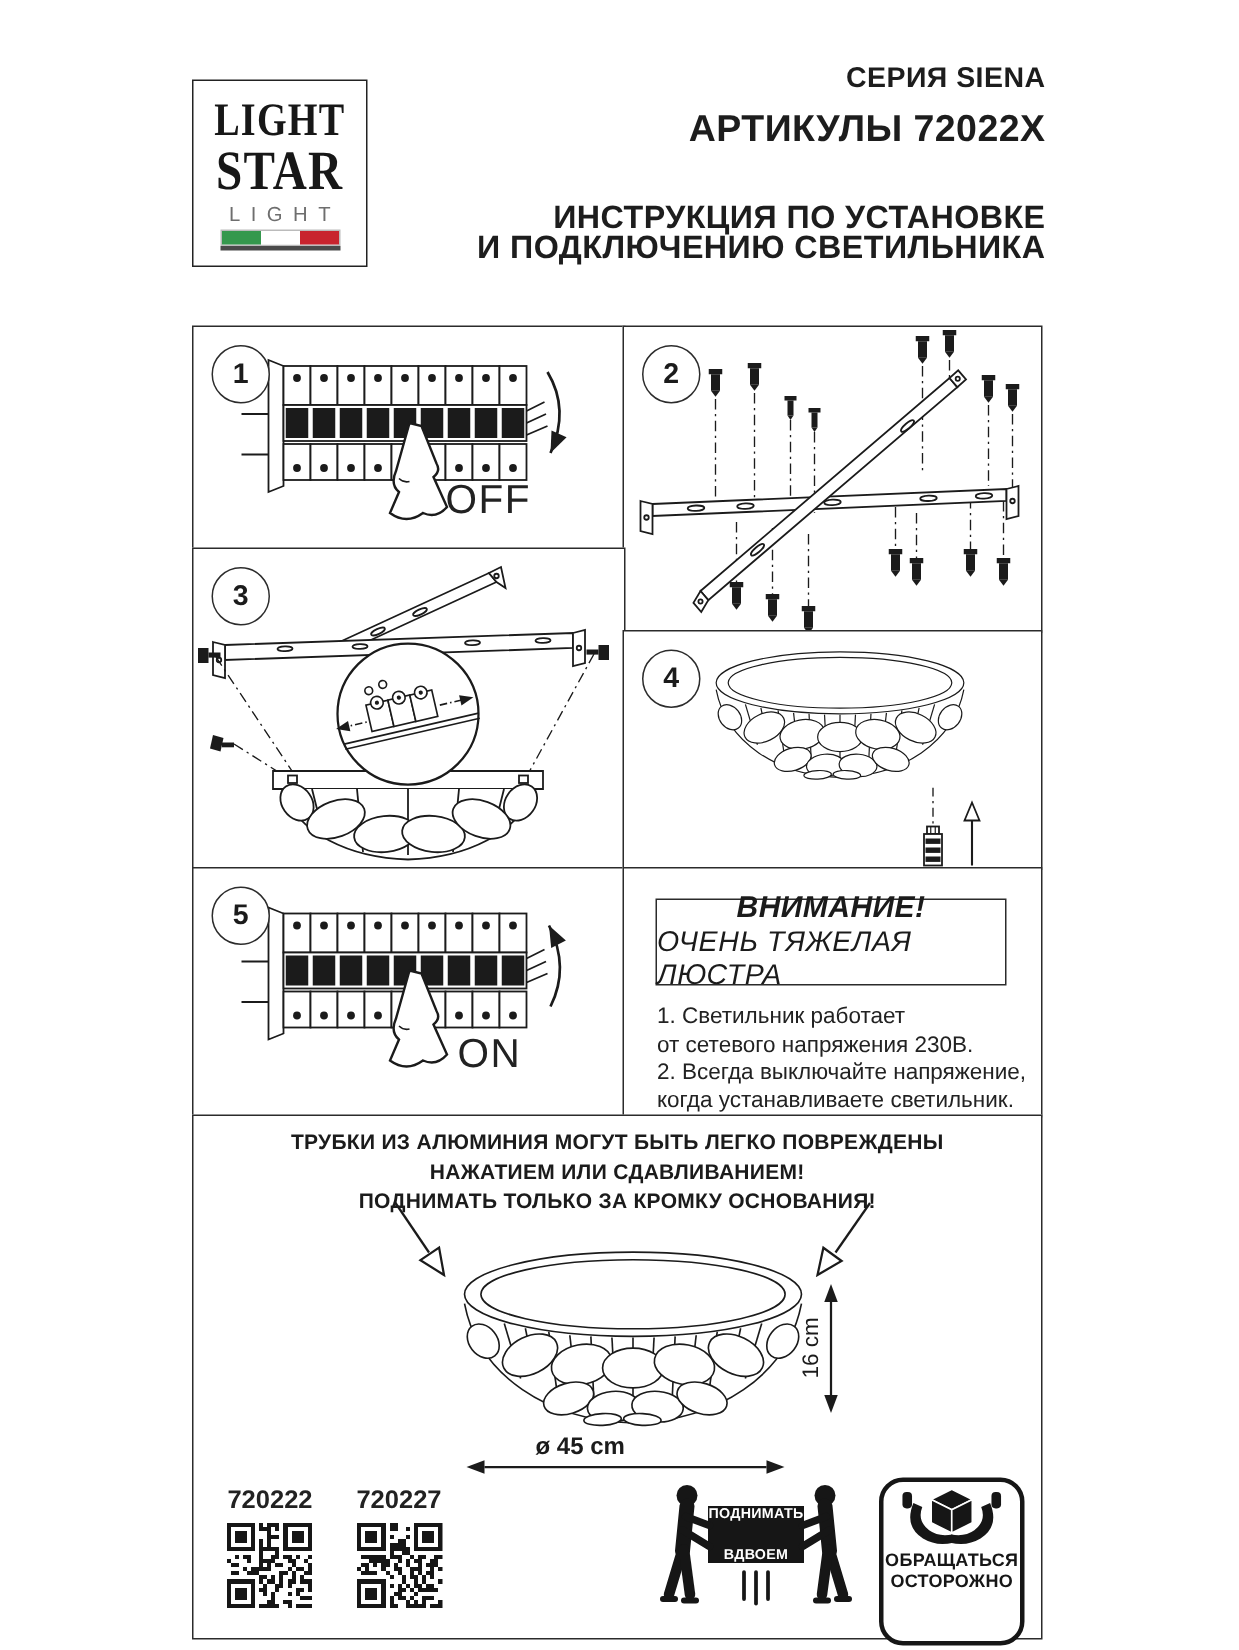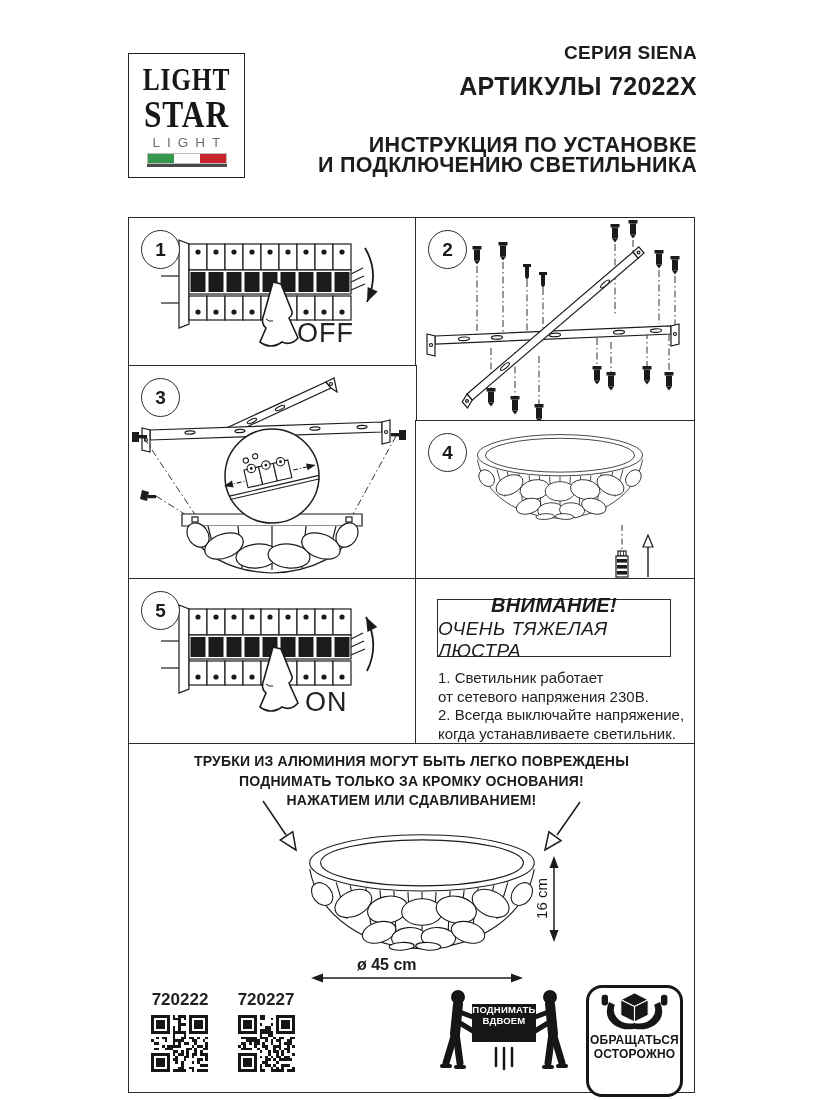--- a/index.html
+++ b/index.html
@@ -44,21 +44,21 @@
   .caution{position:absolute;left:0;right:0;top:8px;text-align:center;font-weight:700;
            font-size:14px;line-height:19.5px;letter-spacing:.2px;}
   .dim-h-label{position:absolute;left:377px;top:146px;width:70px;text-align:center;font-size:15px;
                transform:rotate(-90deg);}
   .dim-d-label{position:absolute;left:228px;top:212px;width:120px;text-align:left;font-size:16px;font-weight:bold;}
   .qr-label{position:absolute;top:246px;font-weight:700;font-size:17px;text-align:center;color:#222;}
   .qr{position:absolute;top:271px;width:57px;height:57px;}
   .people-badge{position:absolute;left:310px;top:244px;width:130px;height:92px;}
   .lift-text{position:absolute;left:33px;top:16px;width:64px;height:38px;color:#fff;font-weight:700;
              font-size:9.5px;line-height:11px;display:flex;flex-direction:column;align-items:center;
-             justify-content:flex-start;letter-spacing:.2px;text-align:center;}
+             justify-content:space-between;letter-spacing:.2px;text-align:center;}
   .handle-badge{position:absolute;left:457px;top:241px;width:97px;height:112px;border:3.5px solid #161616;
                 border-radius:16px;box-sizing:border-box;text-align:center;background:#fff;}
   .hb-icon{position:relative;width:89px;height:42px;margin:3px auto 0;}
   .hb-icon svg{display:block;width:100%;height:100%;}
   .hb-line{font-size:12px;font-weight:700;line-height:14px;letter-spacing:.2px;color:#161616;}
 </style>
 </head>
 <body>
 
 <div class="page">
@@ -488,22 +488,22 @@
         <div>1. Светильник работает</div>
         <div>от сетевого напряжения 230В.</div>
         <div>2. Всегда выключайте напряжение,</div>
         <div>когда устанавливаете светильник.</div>
       </div>
     </div>
 
     <div class="cell" style="left:0;top:526px;width:567px;height:350px">
       <div class="caution">
         <div>ТРУБКИ ИЗ АЛЮМИНИЯ МОГУТ БЫТЬ ЛЕГКО ПОВРЕЖДЕНЫ</div>
+        <div>НАЖАТИЕМ ИЛИ СДАВЛИВАНИЕМ!</div>
         <div>ПОДНИМАТЬ ТОЛЬКО ЗА КРОМКУ ОСНОВАНИЯ!</div>
-        <div>НАЖАТИЕМ ИЛИ СДАВЛИВАНИЕМ!</div>
       </div>
       <div class="diag" style="left:176px;top:86px;width:234px;height:125px">
           <svg viewBox="0 0 300 160">
             <g stroke="#1b1b1b" stroke-width="1.4" fill="none">
     <path d="M6,50 C18,112 78,150 150,152 C222,150 282,112 294,50" fill="#fff"></path>
     <ellipse cx="150" cy="42" rx="144" ry="36" fill="#fff"></ellipse>
     <ellipse cx="150" cy="42" rx="130" ry="29.5"></ellipse>
     <line x1="40" y1="67" x2="54" y2="114"></line>
               <line x1="78" y1="74" x2="86" y2="132"></line>
               <line x1="114" y1="78" x2="117" y2="142"></line>

